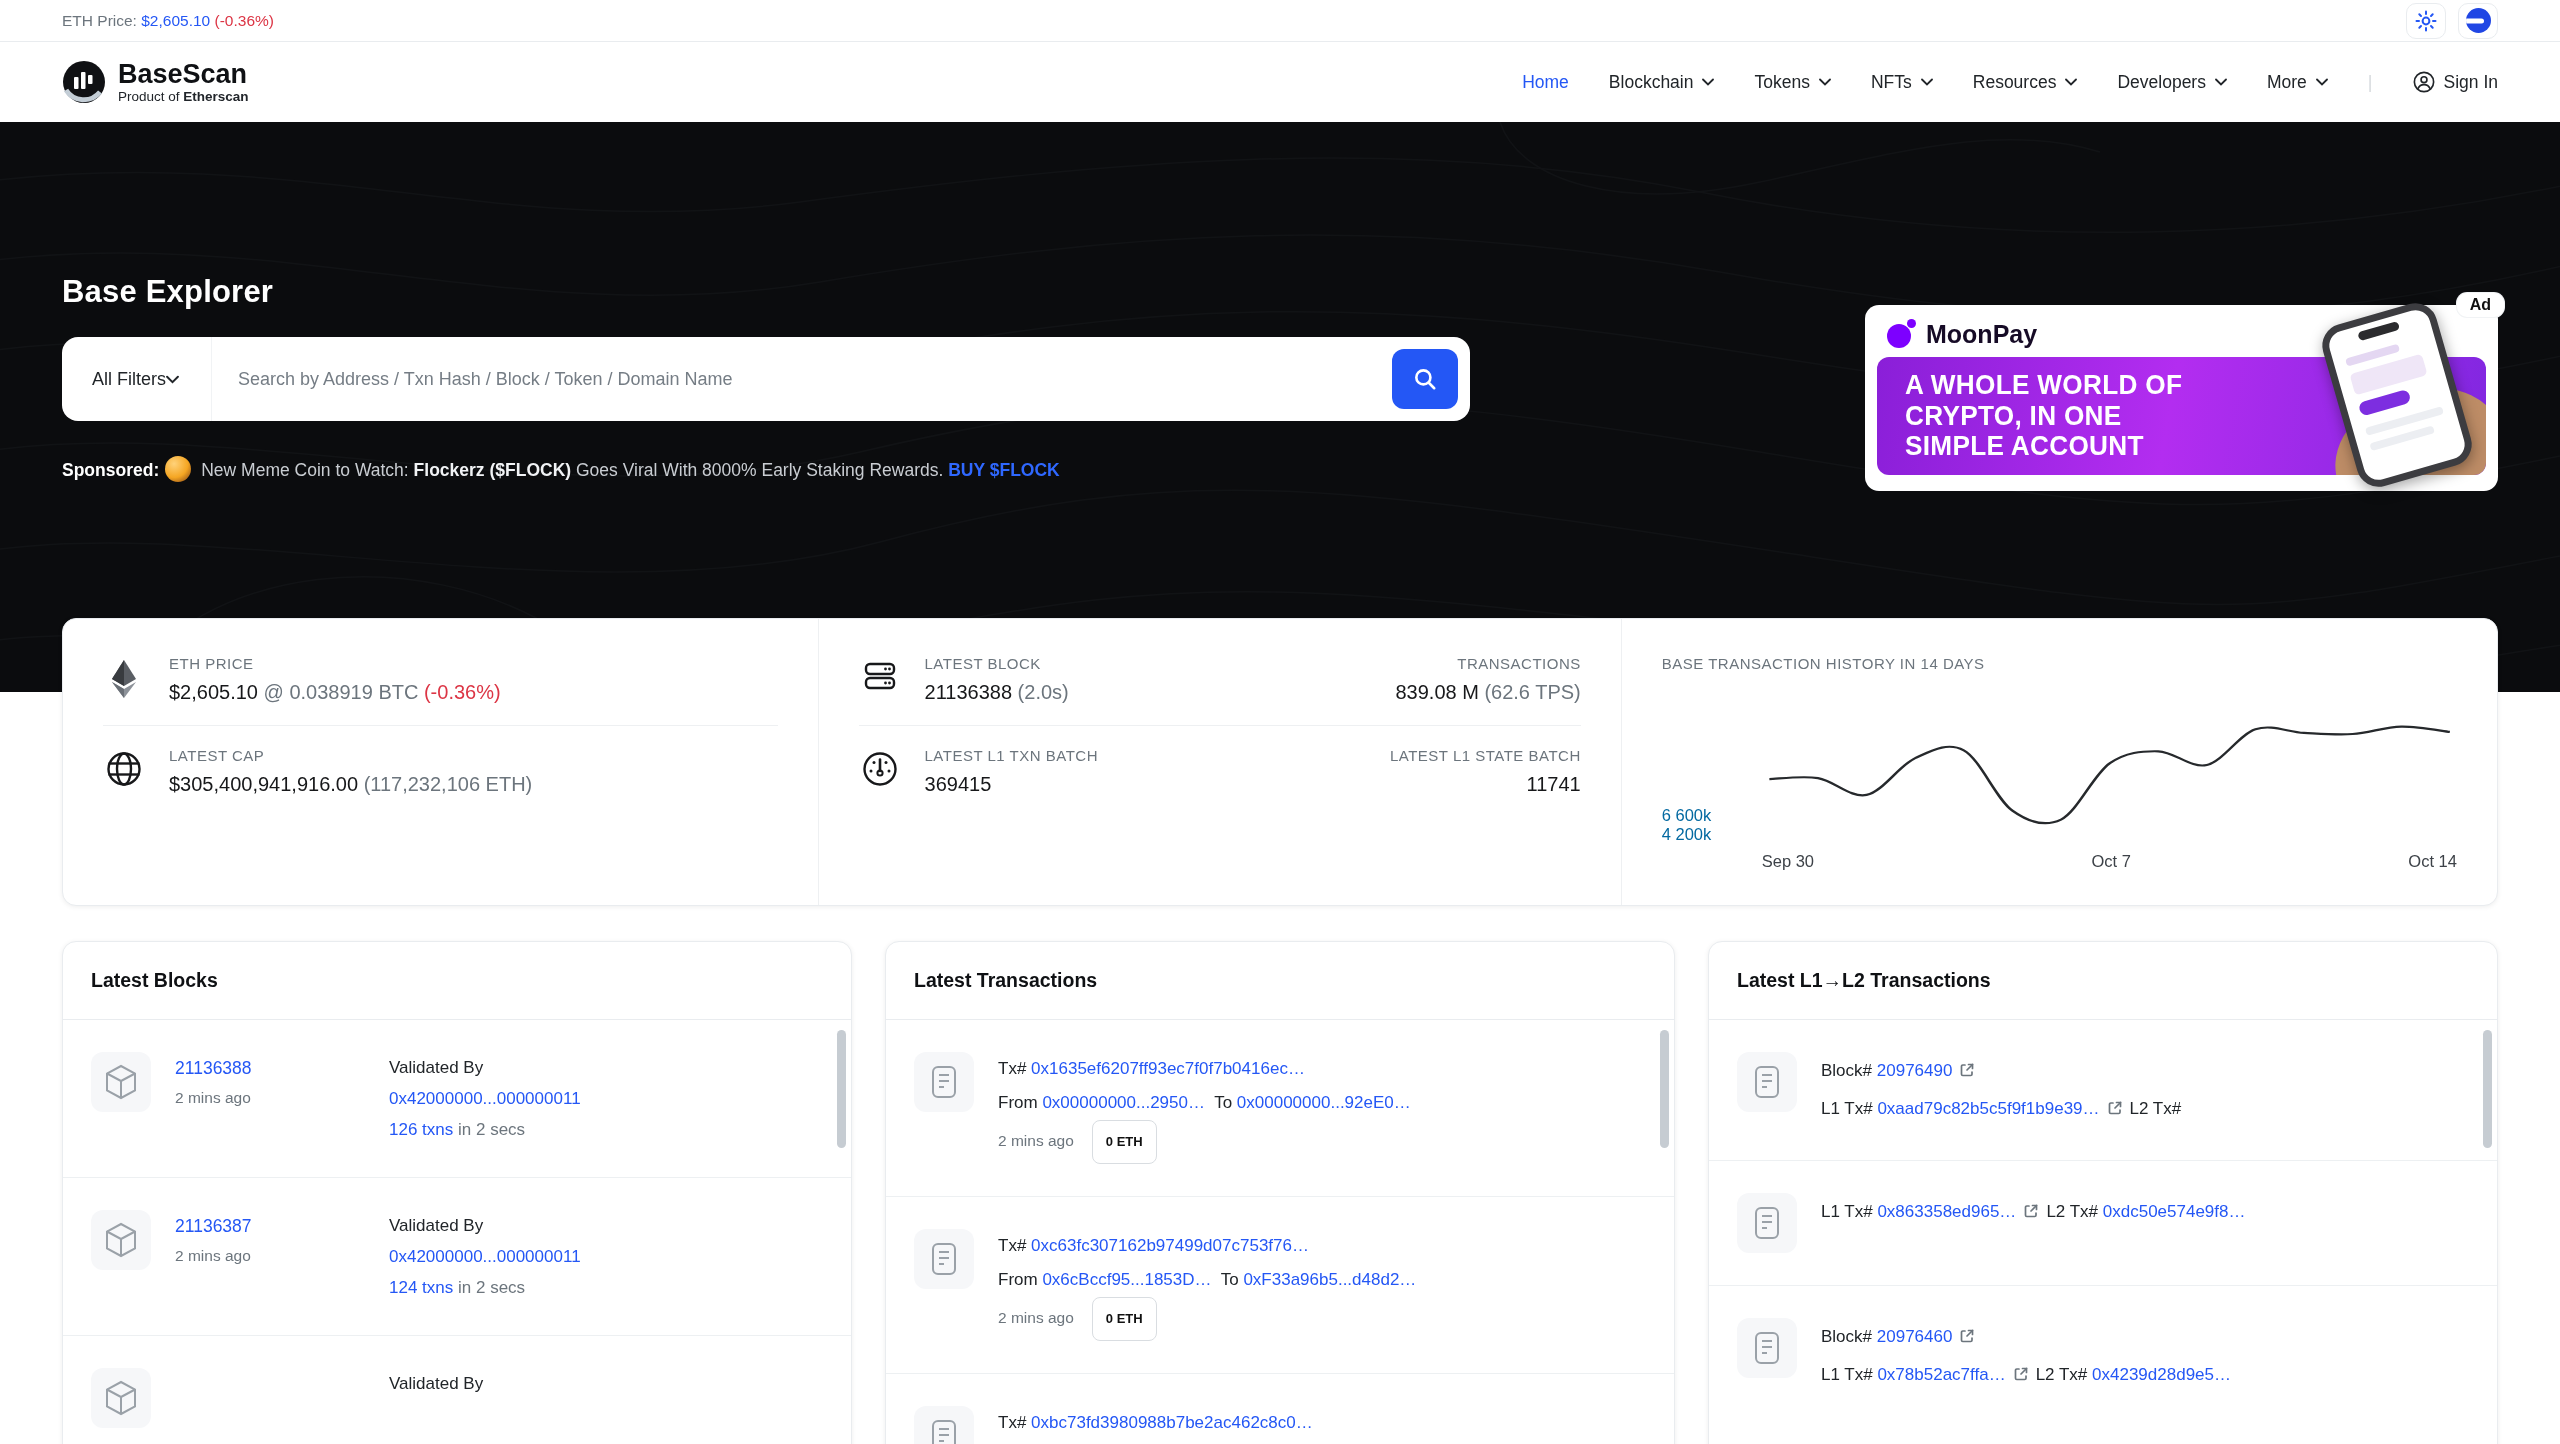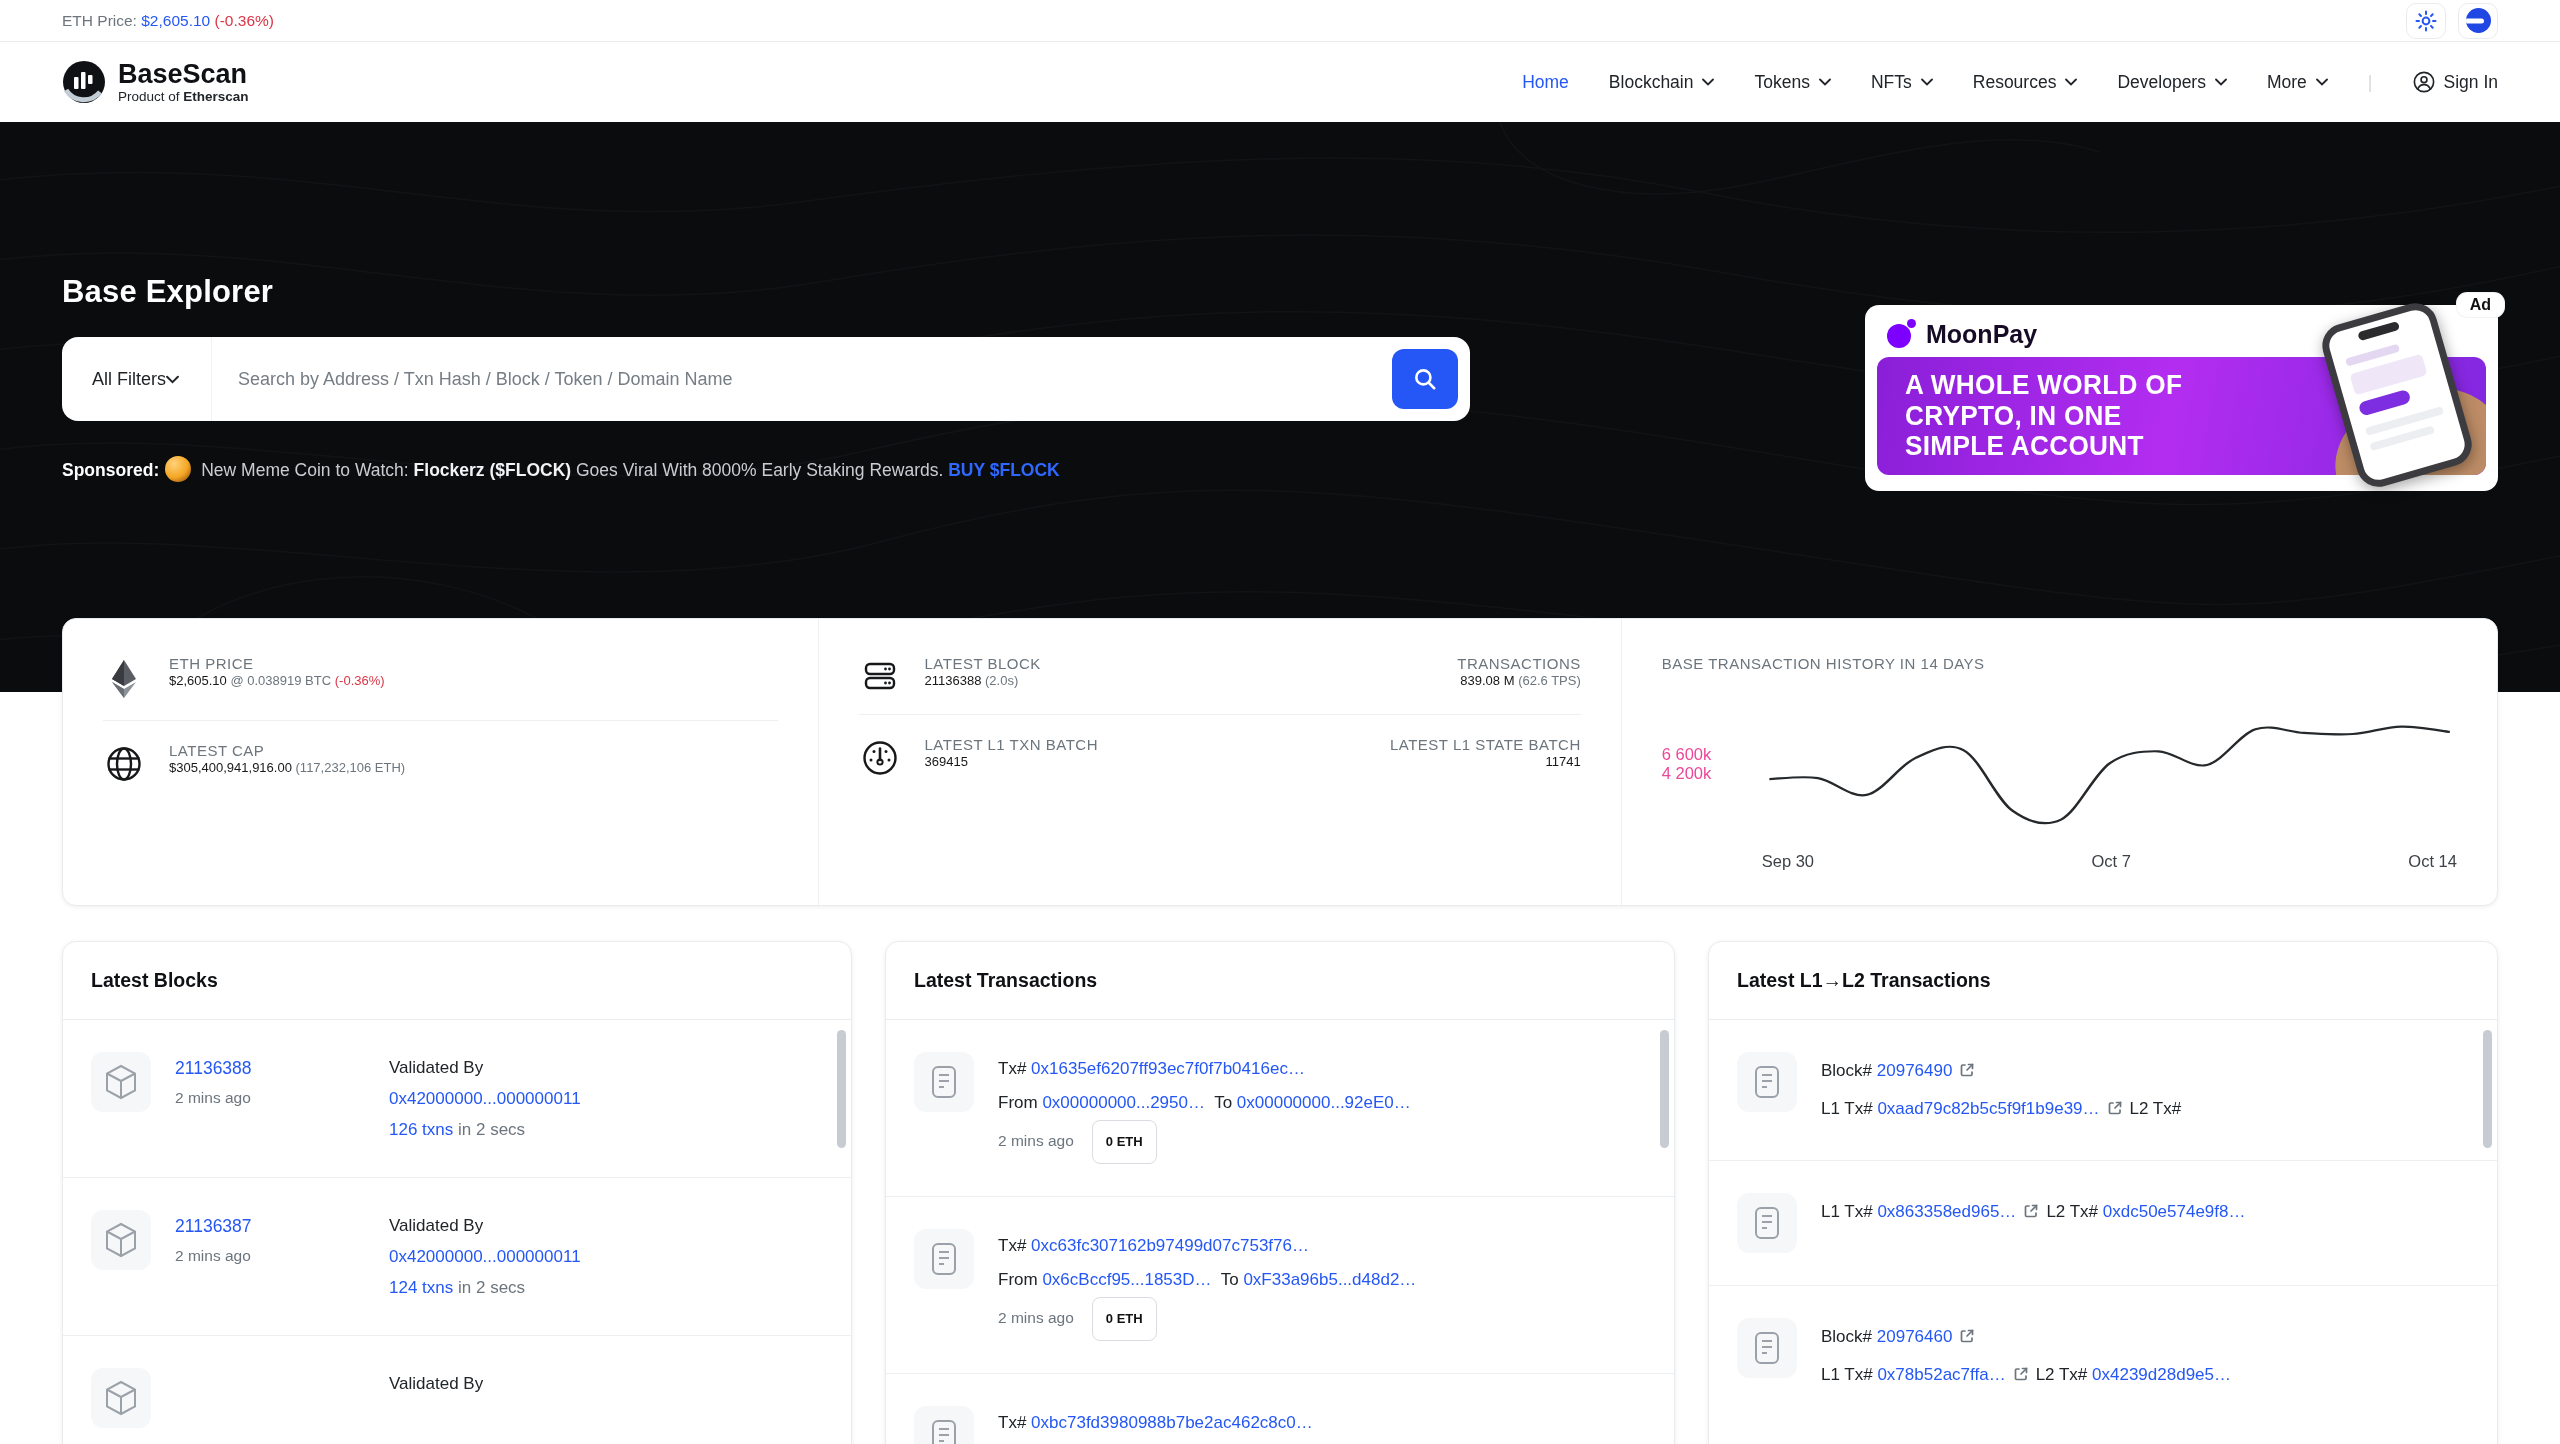--- a/index.html
+++ b/index.html
@@ -70,30 +70,30 @@
   
   .stats-wrap{background:#fff}
   .stats-card{margin:-74px 62px 0;position:relative;z-index:4;background:#fff;border:1px solid #e9ecef;border-radius:14px;box-shadow:0 1px 5px rgba(0,0,0,.07);display:flex;height:288px}
   .s-col{padding:36px 40px}
   .s-col.c1{width:31%}
   .s-col.c2{width:33%;border-left:1px solid #eef0f2}
   .s-col.c3{width:36%;border-left:1px solid #eef0f2}
   .stat-row{display:flex;gap:24px}
   .stat-ico{width:42px;flex:none;display:flex;justify-content:center;padding-top:4px}
   .stat-label{font-size:15px;color:#6c757d;letter-spacing:.5px}
-  .stat-value{font-size:13px;color:#17181a;margin-top:1px;font-weight:500}
+  .stat-value{font-size:20px;color:#17181a;margin-top:9px;font-weight:500}
   .stat-value .sub{color:#6c757d;font-weight:400}
   .s-hr{border-top:1px solid #eef0f2;margin:21px 0}
   .duo{flex:1;display:flex;justify-content:space-between}
   .duo .right{text-align:right}
 
   
   .chart-title{font-size:15px;color:#6c757d;letter-spacing:.5px}
   .chart-body{display:grid;grid-template-columns:100px 1fr;grid-template-rows:168px auto;margin-top:10px}
-  .ylabels{display:flex;flex-direction:column;justify-content:center;font-size:16.5px;color:#ec4899;padding:2px 0 6px}
+  .ylabels{display:flex;flex-direction:column;justify-content:flex-end;font-size:16.5px;color:#0369a1;padding:2px 0 6px}
   .spark{align-self:center;width:100%;height:138px}
   .xlabels{grid-column:2;display:flex;justify-content:space-between;font-size:16.5px;color:#3d4248;margin-top:2px}
 
   
   .cards{display:flex;gap:33px;margin:35px 62px 0}
   .card{flex:1;background:#fff;border:1px solid #e9ecef;border-radius:14px;box-shadow:0 1px 5px rgba(0,0,0,.07);height:560px;display:flex;flex-direction:column;overflow:hidden}
   .card-h{padding:27px 28px;font-size:19.5px;font-weight:700;color:#0f1114;border-bottom:1px solid #e9ecef}
   .card-body{flex:1;position:relative;overflow:hidden}
   .thumb{position:absolute;top:10px;right:5px;width:9px;height:118px;background:#c6ccd2;border-radius:5px;cursor:pointer}
   .lrow{display:flex;gap:24px;padding:32px 40px 32px 28px}

